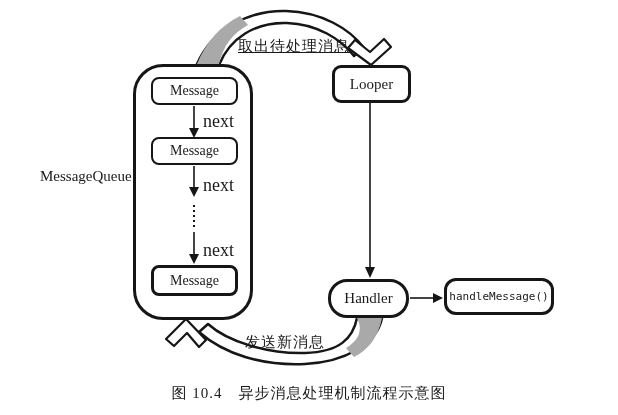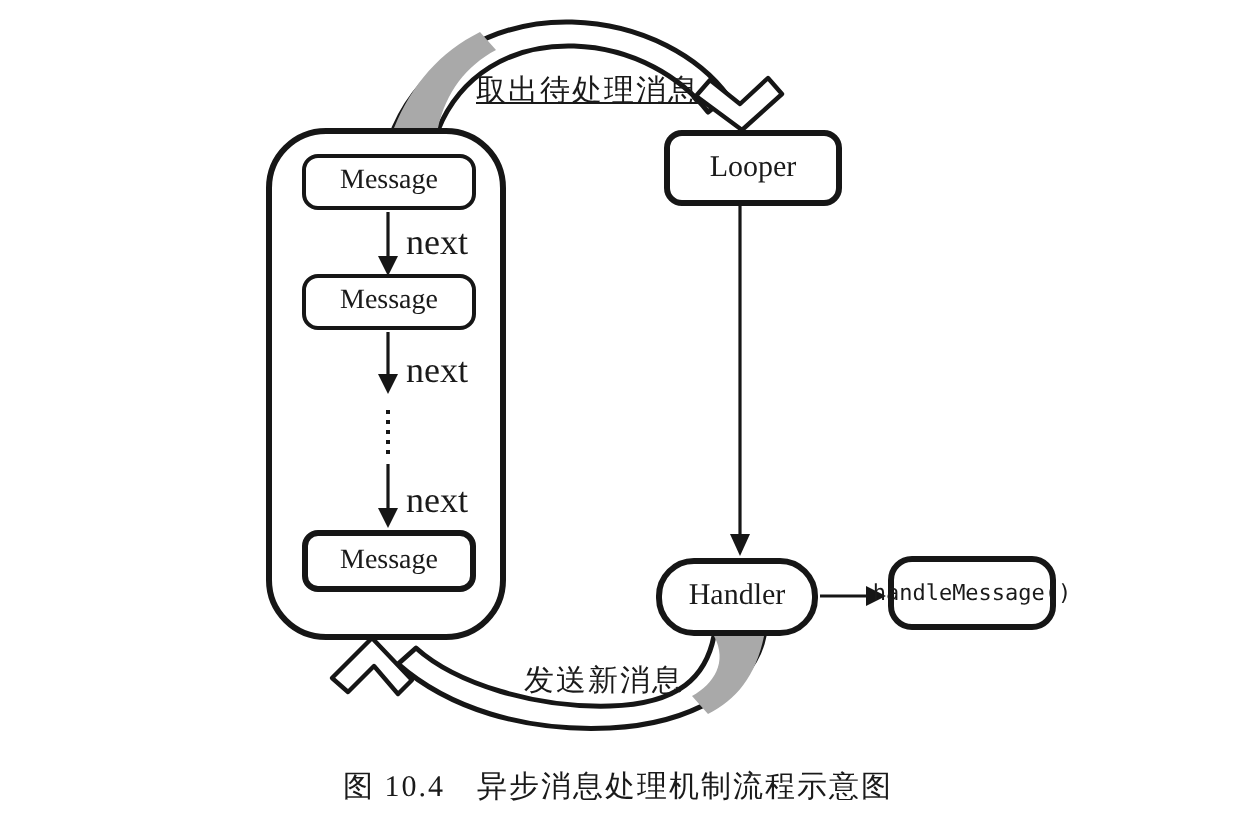--- a/index.html
+++ b/index.html
@@ -17,34 +17,34 @@
   }
   .mq-container{
     position:absolute;box-sizing:border-box;background:transparent;
     border:3px solid #161616;border-radius:30px;
     left:133px;top:64px;width:120px;height:256px;
   }
   .msg{left:151px;width:87px;}
   .msg1{top:77px;height:28px;}
   .msg2{top:137px;height:28px;}
   .msg3{top:265px;height:31px;border-width:3px;}
-  .looper{left:332px;top:65px;width:89px;height:38px;border-width:3px;border-radius:9px;font-size:15px;}
+  .looper{left:332px;top:65px;width:79px;height:38px;border-width:3px;border-radius:9px;font-size:15px;}
   .handler{left:328px;top:279px;width:81px;height:39px;border-width:3px;border-radius:19px;font-size:15px;}
   .handlemsg{
-    left:444px;top:278px;width:84px;height:37px;border-width:3px;border-radius:12px;
+    left:444px;top:278px;width:110px;height:37px;border-width:3px;border-radius:12px;
     font-family:"DejaVu Sans Mono","Liberation Mono",monospace;font-size:11px;letter-spacing:0px;
   }
   .lbl{position:absolute;white-space:nowrap;line-height:1.2;}
   .lbl-mq{left:40px;top:167px;font-size:15px;}
   .lbl-next{font-size:18px;}
   .lbl-next1{left:203px;top:111px;}
   .lbl-next2{left:203px;top:175px;}
   .lbl-next3{left:203px;top:240px;}
   .lbl-toparc{left:238px;top:37px;font-size:15px;letter-spacing:1px;text-decoration:underline;}
-  .lbl-botarc{left:262px;top:333px;font-size:15px;letter-spacing:1px;font-family:Liberation Mono, monospace;}
+  .lbl-botarc{left:245px;top:333px;font-size:15px;letter-spacing:1px;}
   .lbl-dispatch{
     left:381px;top:176px;font-size:14px;
     font-family:"DejaVu Sans Mono","Liberation Mono",monospace;
   }
   .caption{
     position:absolute;left:0;right:0;top:384px;text-align:center;
     font-size:15px;letter-spacing:1px;
   }
 </style>
 </head>
@@ -97,20 +97,21 @@
 
   <div class="box msg msg1">Message</div>
   <div class="lbl lbl-next lbl-next1">next</div>
 
   <div class="box msg msg2">Message</div>
   <div class="lbl lbl-next lbl-next2">next</div>
 
   <div class="lbl lbl-next lbl-next3">next</div>
   <div class="box msg msg3">Message</div>
 
+  <div class="lbl lbl-mq">MessageQueue</div>
 
   <div class="box looper">Looper</div>
   <div class="box handler">Handler</div>
   <div class="box handlemsg">handleMessage()</div>
 
   <div class="lbl lbl-toparc">取出待处理消息</div>
   <div class="lbl lbl-botarc">发送新消息</div>
 
   <div class="caption">图 10.4　异步消息处理机制流程示意图</div>
 </div>

